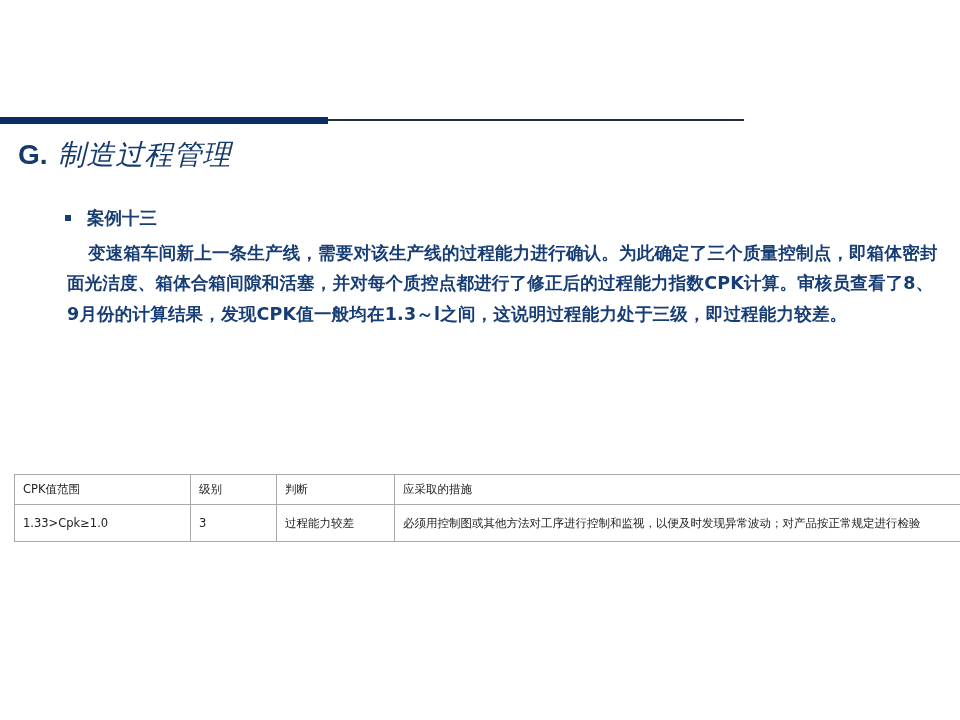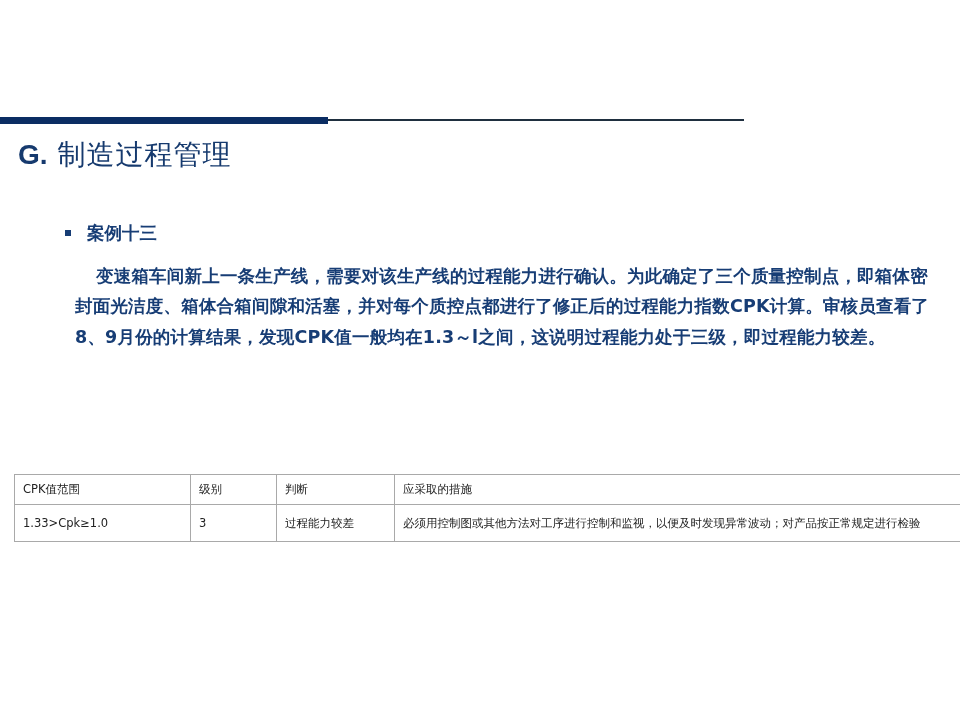--- a/index.html
+++ b/index.html
@@ -39,46 +39,46 @@
       color: #163a6e;
       white-space: nowrap;
     }
     .page-title .title-prefix {
       font-family: "Liberation Sans", sans-serif;
       font-weight: bold;
     }
     .page-title .title-text {
       font-weight: normal;
       letter-spacing: 1px;
+      font-style: italic;
     }
     .case-block {
       position: absolute;
       left: 63px;
       top: 203px;
       width: 880px;
       color: #173d75;
       font-weight: bold;
       font-size: 17.5px;
       line-height: 30.5px;
     }
     .case-heading {
       display: flex;
       align-items: center;
-      margin-top: 15px;
     }
     .bullet {
       display: inline-block;
       width: 6px;
       height: 6px;
       background: #173d75;
       margin-right: 16px;
       margin-left: 2px;
     }
     .para {
-      margin: 12px;
+      margin: 4px;
       text-indent: 1.2em;
       letter-spacing: 0.2px;
     }
     .cpk-table {
       position: absolute;
       left: 14px;
       top: 474px;
       width: 953px;
       border-collapse: collapse;
       font-family: "DejaVu Sans", sans-serif;

